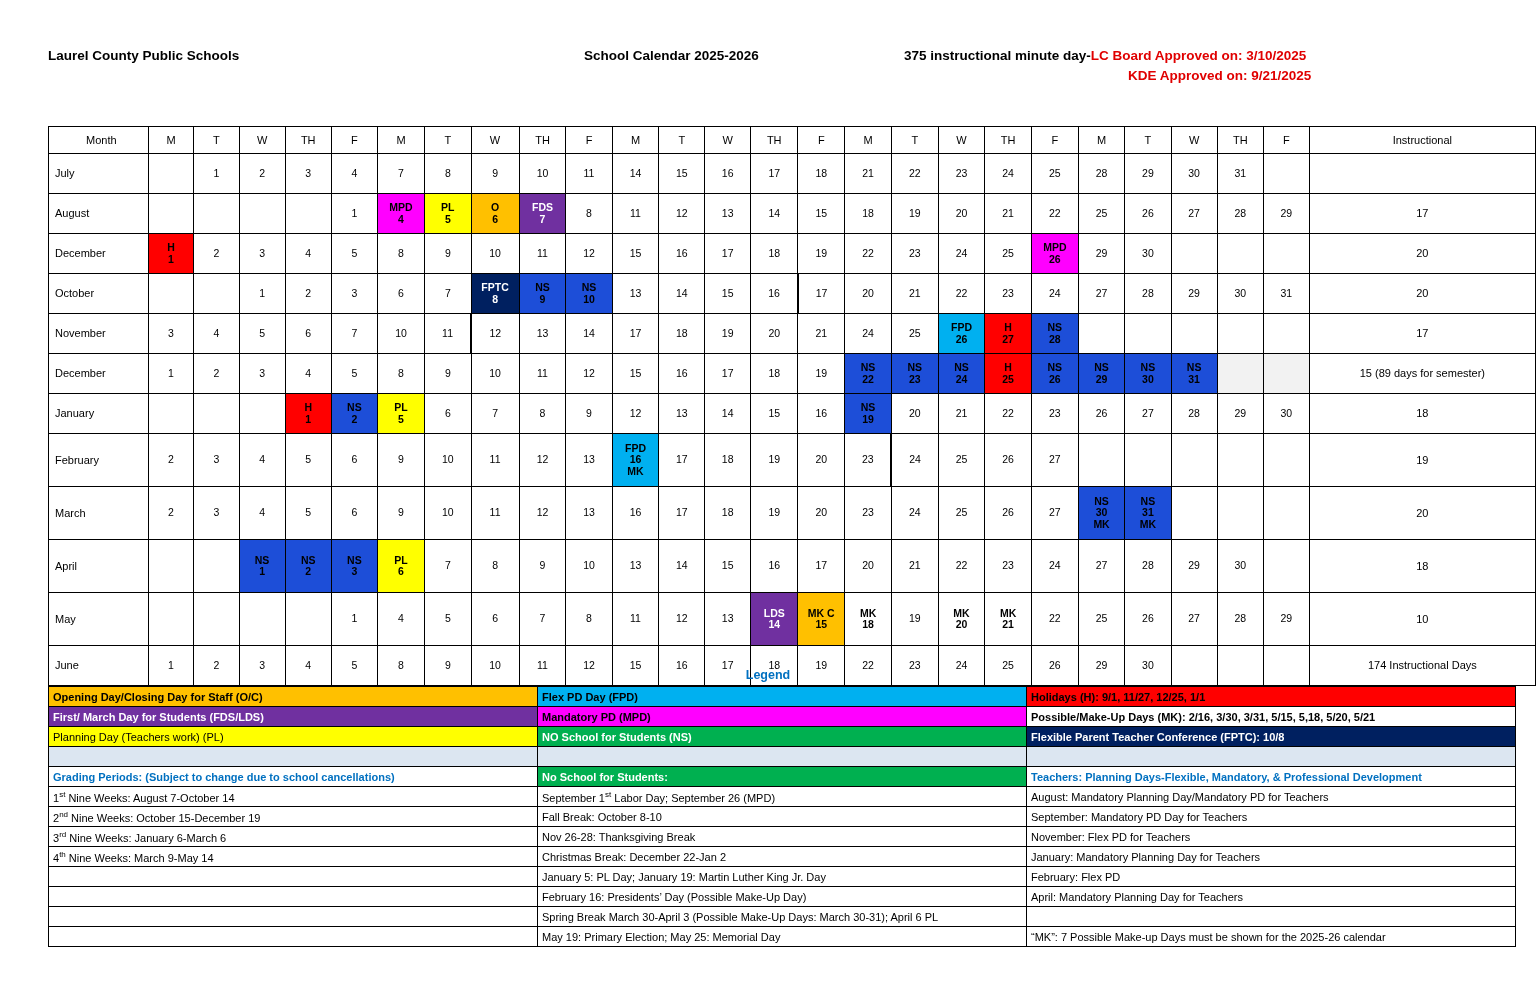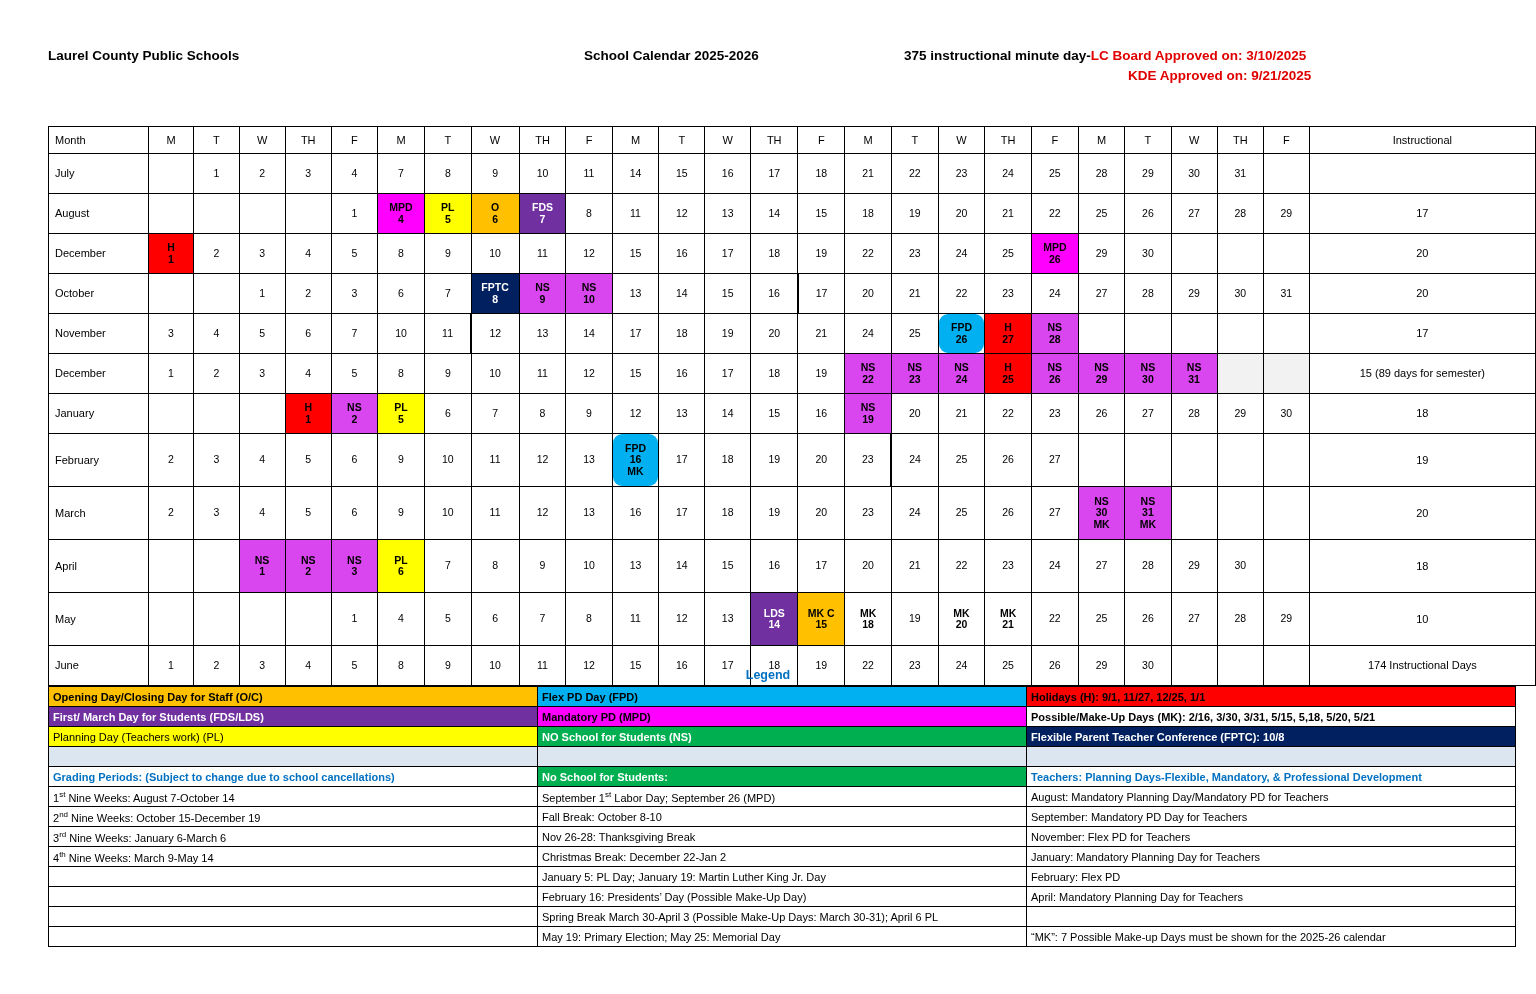--- a/index.html
+++ b/index.html
@@ -46,39 +46,39 @@
     padding:0;
     line-height:1.15;
   }
   .cal td.month{
     text-align:left;
     padding-left:6px;
     width:98px;
   }
   .cal td.daycell{width:49px;}
   .cal td.instr{width:246px;}
-  .cal tr.hdr td{height:26px;}
+  .cal tr.hdr td{height:26px;text-align:center;}
   .cal tr.row td{height:39px;}
   .cal tr.row-tall td{height:52px;}
   .cell-box{
     display:flex;flex-direction:column;align-items:center;justify-content:center;
     height:100%;width:100%;font-weight:bold;font-size:10.5px;
   }
   .cell-box .tag{display:block;line-height:1.05;}
   .cell-box .num{display:block;line-height:1.05;}
 
   
   .f-mpd{background:#ff00ff;color:#000;}
   .f-pl{background:#ffff00;color:#000;}
   .f-oc{background:#ffc000;color:#000;}
   .f-fds{background:#7030a0;color:#fff;}
   .f-h{background:#ff0000;color:#000;}
   .f-fptc{background:#002060;color:#fff;}
-  .f-ns{background:#d946ef;color:#000;}
-  .f-fpd{background:#00b0f0;color:#000;border-radius:9px;}
+  .f-ns{background:#1d4ed8;color:#000;}
+  .f-fpd{background:#00b0f0;color:#000;}
   .f-grey{background:#f2f2f2;}
 
   .thickright{border-right:2px solid #000 !important;}
 
   
   .legend-title{
     position:absolute;left:48px;top:668px;width:1440px;text-align:center;
     font-weight:bold;color:#0070c0;font-size:12.5px;
   }
   .legend{

